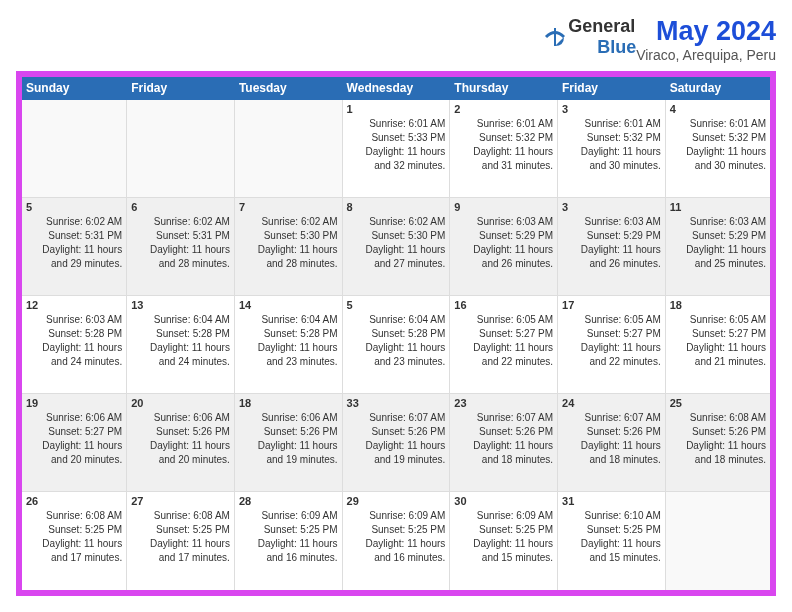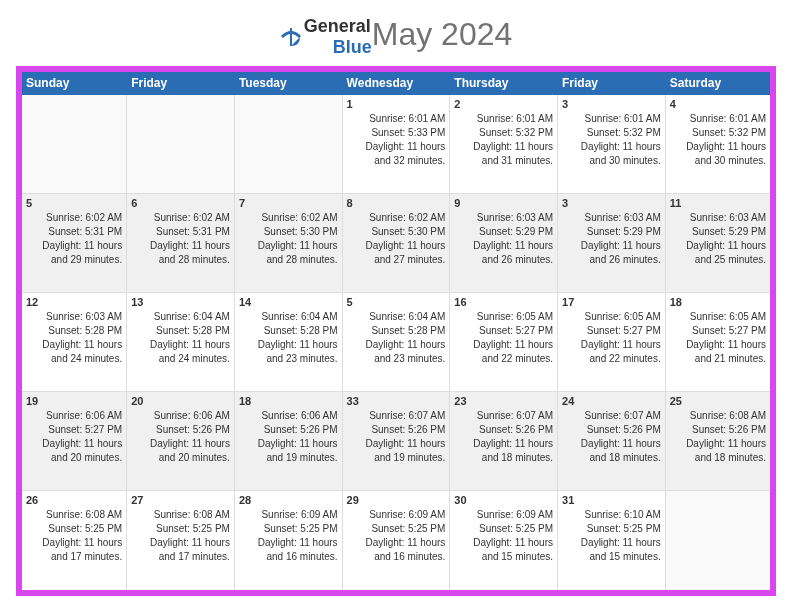--- a/index.html
+++ b/index.html
@@ -12,21 +12,21 @@
     }
     .page {
       width: 792px;
       height: 612px;
       padding: 16px;
       display: flex;
       flex-direction: column;
     }
     .header {
       display: flex;
-      justify-content: center;
+      justify-content: flex-end;
       align-items: flex-start;
       margin-bottom: 8px;
     }
     .logo {
       display: flex;
       align-items: center;
     }
     .logo-text-general {
       font-size: 18px;
       font-weight: bold;
@@ -40,23 +40,23 @@
     }
     .logo-icon {
       width: 22px;
       height: 22px;
       margin-right: 2px;
     }
     .title-area {
       text-align: right;
     }
     .month-title {
-      font-size: 32px;
-      font-weight: normal;
-      color: #737373;
+      font-size: 27px;
+      font-weight: bold;
+      color: #1d4ed8;
     }
     .location {
       font-size: 14px;
       color: #555;
     }
     .calendar {
       flex: 1;
       border: 6px solid #d946ef;
       border-collapse: collapse;
       width: 100%;
@@ -115,20 +115,21 @@
         <path d="M11 2 L11 20" fill="none" stroke="#2a6db5" stroke-width="2"></path>
         <path d="M20 11 Q20 20 11 20" fill="#2a6db5"></path>
       </svg>
       <div>
         <span class="logo-text-general">General</span><br>
         <span class="logo-text-blue">Blue</span>
       </div>
     </div>
     <div class="title-area">
       <div class="month-title">May 2024</div>
+      <div class="location">Viraco, Arequipa, Peru</div>
     </div>
   </div>
 
   <table class="calendar">
     <thead>
       <tr>
         <th>Sunday</th>
         <th>Friday</th>
         <th>Tuesday</th>
         <th>Wednesday</th>

